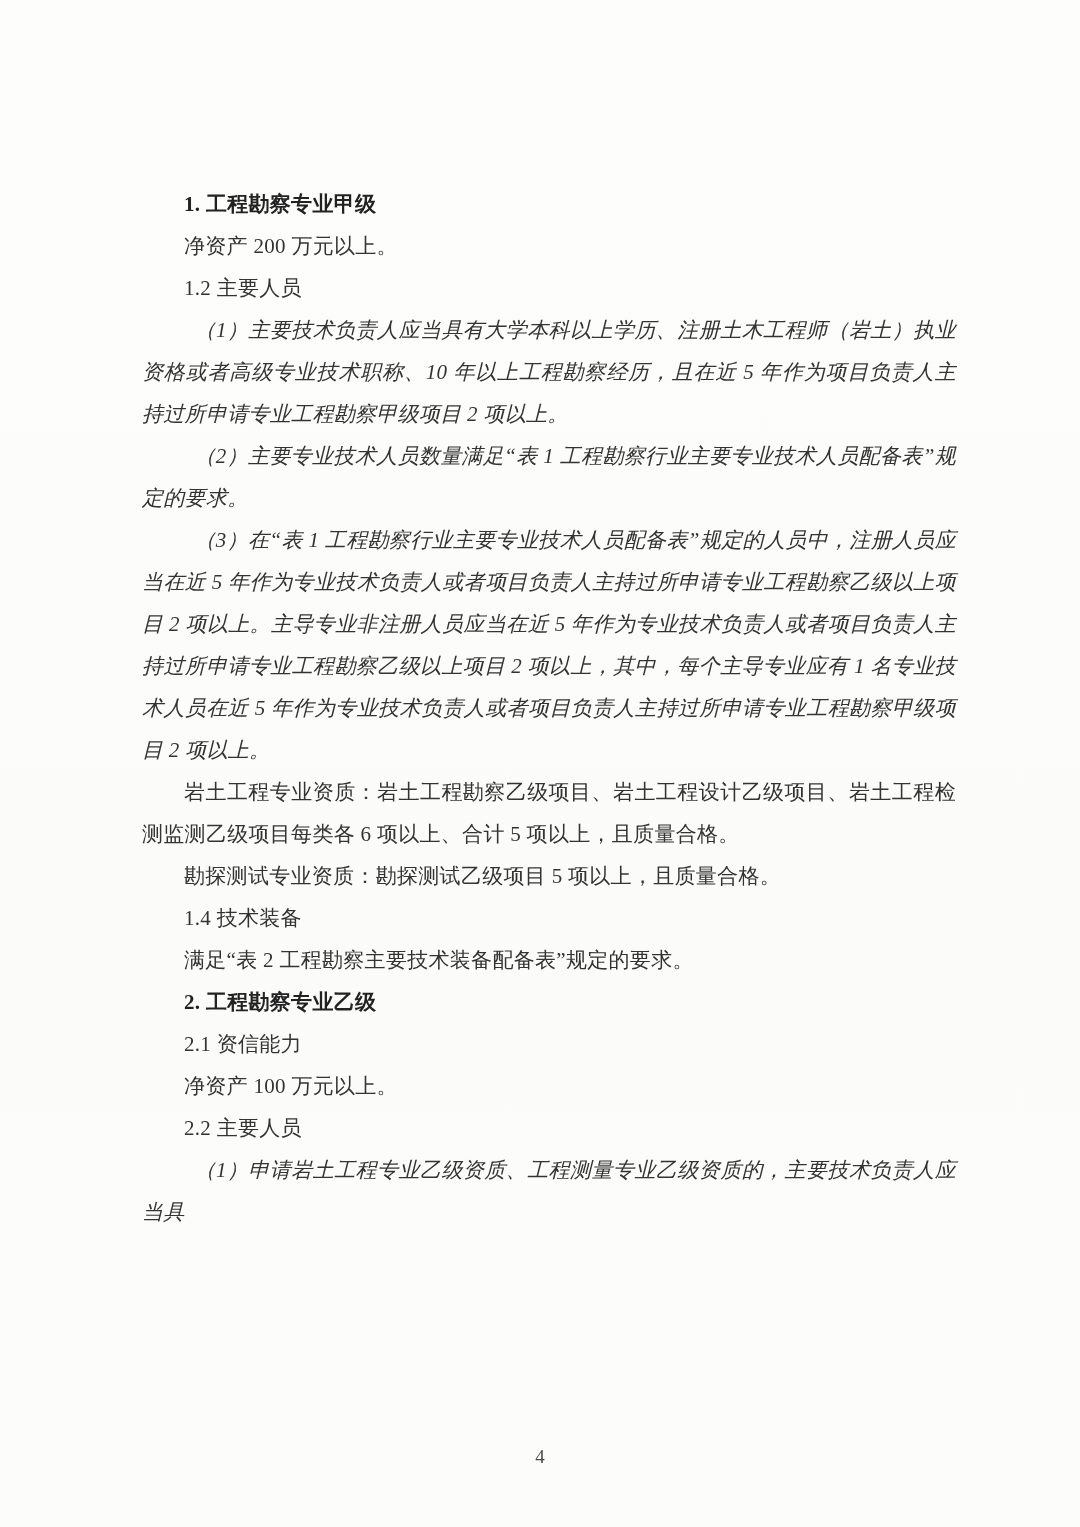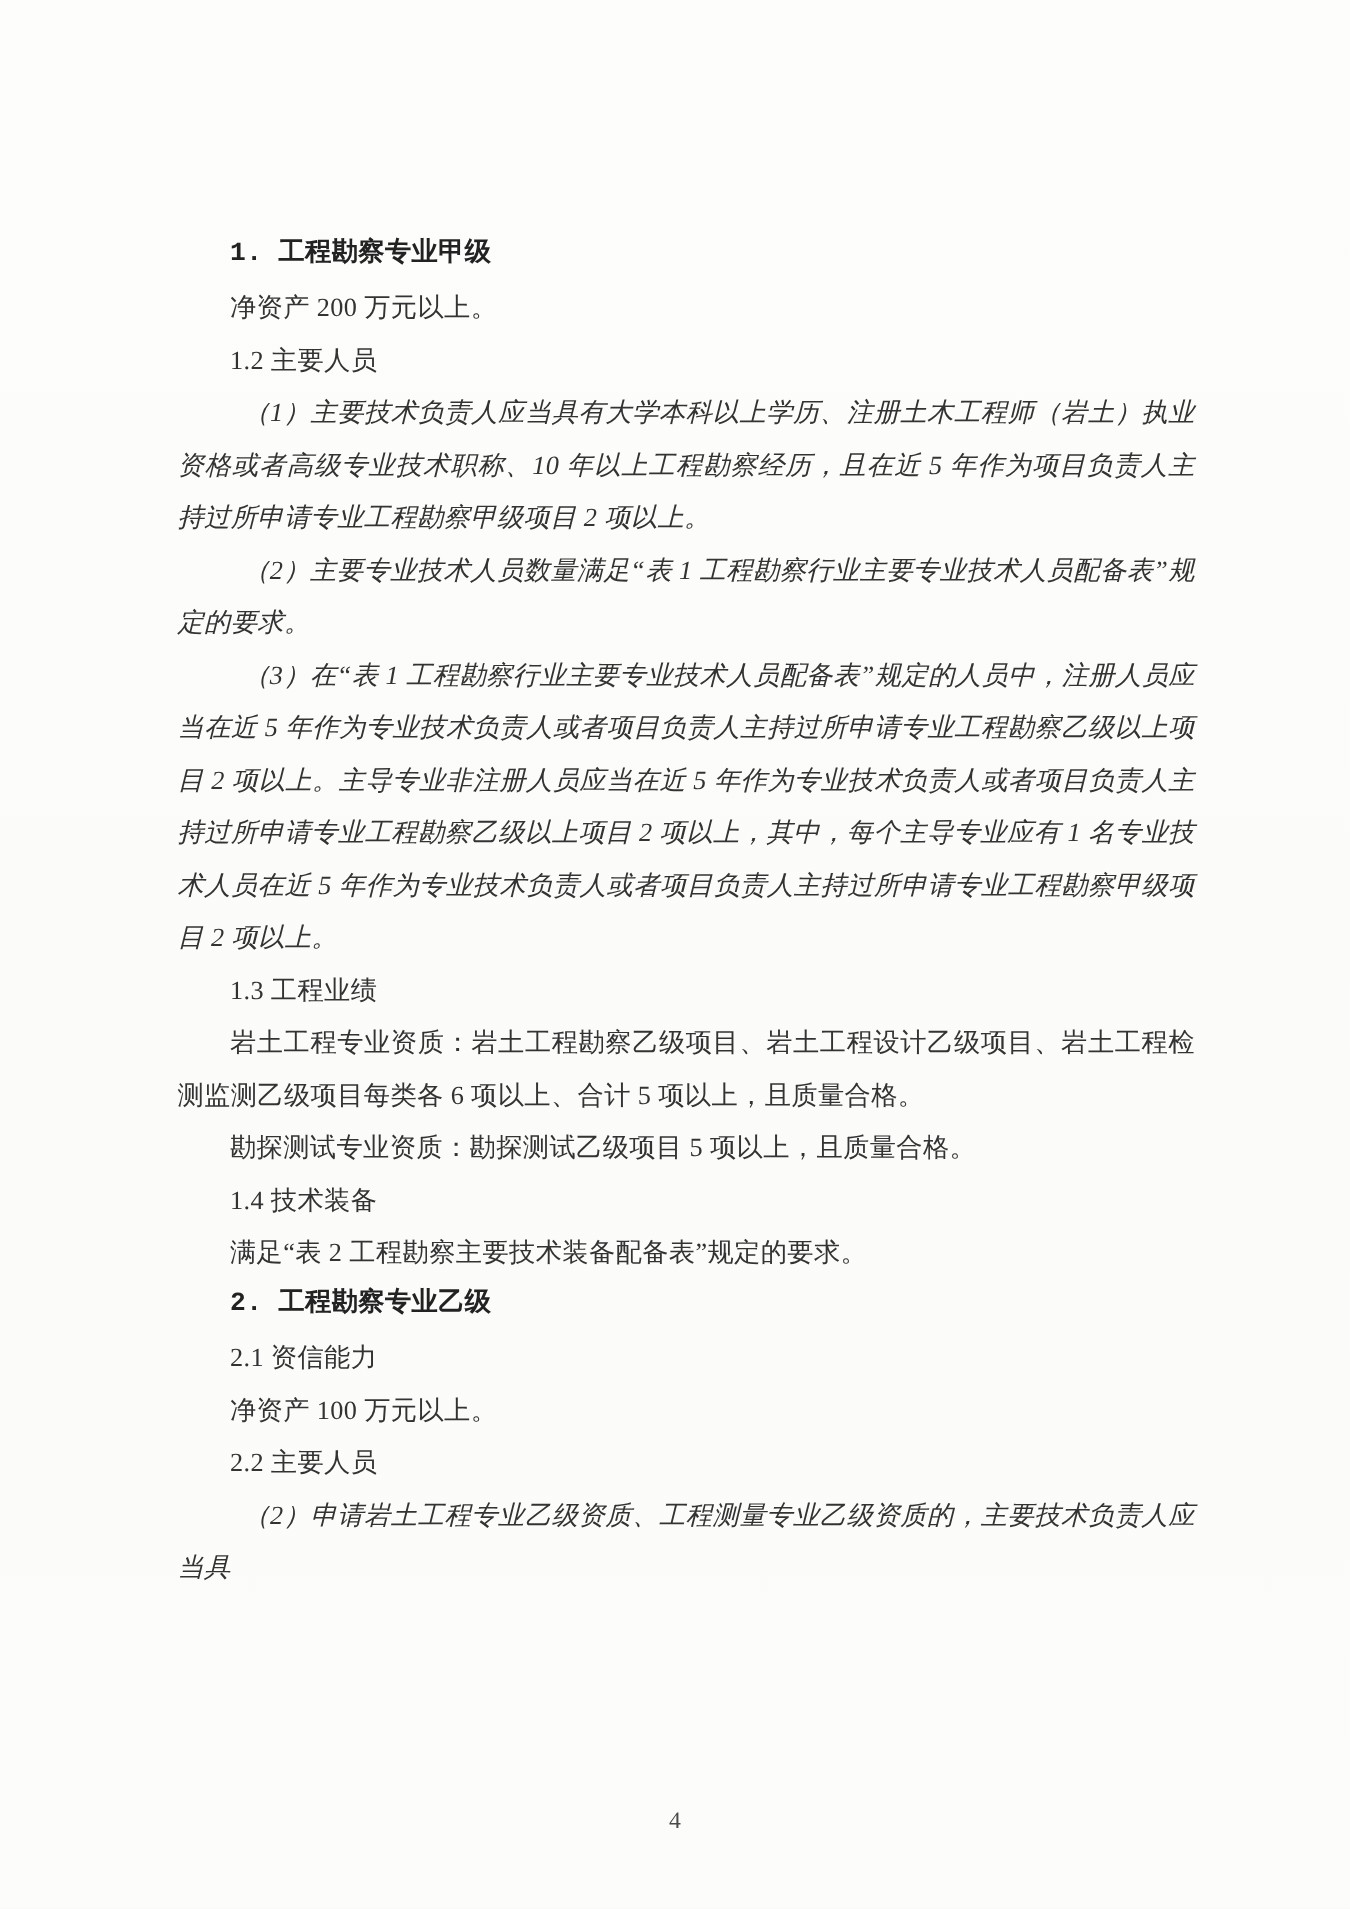--- a/index.html
+++ b/index.html
@@ -25,21 +25,20 @@
     line-height: 42px;
     text-align: justify;
     text-justify: inter-ideograph;
     letter-spacing: 0.3px;
   }
   .content p { margin: 0; }
   .block-heading {
     font-weight: bold;
     color: #222222;
     text-indent: 2em;
-    font-family: Liberation Mono, monospace;
   }
   .block-subheading { text-indent: 2em; }
   .block-text { text-indent: 2em; }
   .block-paragraph { text-indent: 2.5em; font-style: italic; }
   .page-number {
     position: absolute;
     left: 0;
     right: 0;
     top: 1436px;
     text-align: center;
@@ -52,25 +51,24 @@
 <body>
 
 <div class="doc-page">
   <div class="content">
     <p class="block-heading">1. 工程勘察专业甲级</p>
     <p class="block-text">净资产 200 万元以上。</p>
     <p class="block-subheading">1.2 主要人员</p>
     <p class="block-paragraph">（1）主要技术负责人应当具有大学本科以上学历、注册土木工程师（岩土）执业资格或者高级专业技术职称、10 年以上工程勘察经历，且在近 5 年作为项目负责人主持过所申请专业工程勘察甲级项目 2 项以上。</p>
     <p class="block-paragraph">（2）主要专业技术人员数量满足“表 1 工程勘察行业主要专业技术人员配备表”规定的要求。</p>
     <p class="block-paragraph">（3）在“表 1 工程勘察行业主要专业技术人员配备表”规定的人员中，注册人员应当在近 5 年作为专业技术负责人或者项目负责人主持过所申请专业工程勘察乙级以上项目 2 项以上。主导专业非注册人员应当在近 5 年作为专业技术负责人或者项目负责人主持过所申请专业工程勘察乙级以上项目 2 项以上，其中，每个主导专业应有 1 名专业技术人员在近 5 年作为专业技术负责人或者项目负责人主持过所申请专业工程勘察甲级项目 2 项以上。</p>
-    <p class="block-subheading">1.3 工程业绩</p>
     <p class="block-text">岩土工程专业资质：岩土工程勘察乙级项目、岩土工程设计乙级项目、岩土工程检测监测乙级项目每类各 6 项以上、合计 5 项以上，且质量合格。</p>
     <p class="block-text">勘探测试专业资质：勘探测试乙级项目 5 项以上，且质量合格。</p>
     <p class="block-subheading">1.4 技术装备</p>
     <p class="block-text">满足“表 2 工程勘察主要技术装备配备表”规定的要求。</p>
     <p class="block-heading">2. 工程勘察专业乙级</p>
     <p class="block-subheading">2.1 资信能力</p>
     <p class="block-text">净资产 100 万元以上。</p>
     <p class="block-subheading">2.2 主要人员</p>
-    <p class="block-paragraph">（2）申请岩土工程专业乙级资质、工程测量专业乙级资质的，主要技术负责人应当具</p>
+    <p class="block-paragraph">（1）申请岩土工程专业乙级资质、工程测量专业乙级资质的，主要技术负责人应当具</p>
   </div>
   <div class="page-number">4</div>
 </div>
 
 </body></html>

